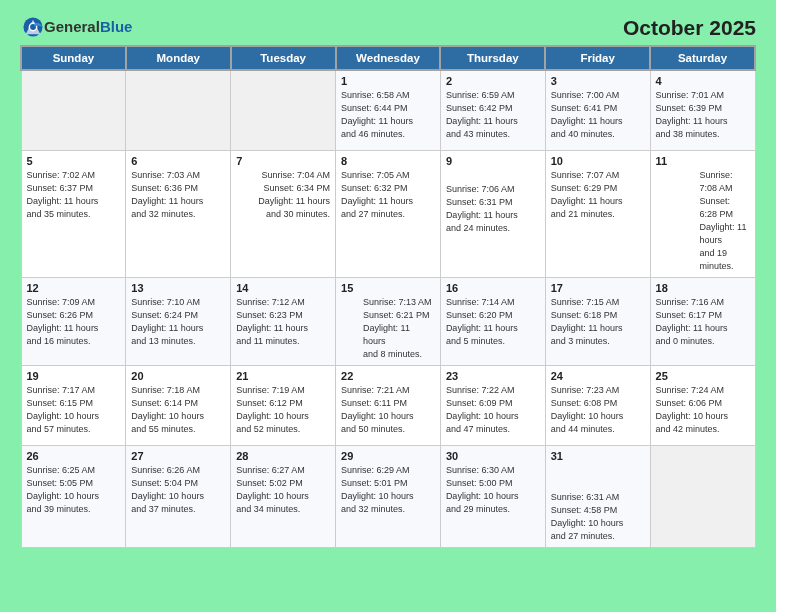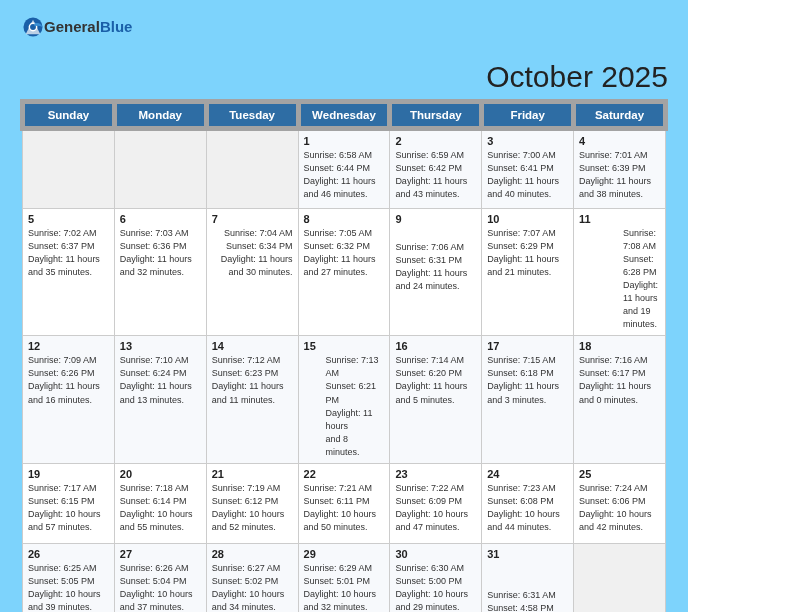--- a/index.html
+++ b/index.html
@@ -4,24 +4,24 @@
   <style>
     * { box-sizing: border-box; margin: 0; padding: 0; }
     body {
       font-family: Arial, sans-serif;
       background: #fff;
       width: 792px;
       height: 612px;
       overflow: hidden;
     }
     .page {
-      width: 688px;
+      width: 776px;
       height: 612px;
       padding: 16px 20px 10px 20px;
-      background: #7dd3fc;
+      background: #86efac;
     }
     .header-row {
       display: flex;
       justify-content: space-between;
       align-items: flex-start;
       margin-bottom: 6px;
     }
     .logo {
       display: flex;
       align-items: center;
@@ -39,45 +39,44 @@
     }
     .logo-icon {
       width: 22px;
       height: 22px;
       margin-left: 2px;
     }
     .title-block {
       text-align: right;
     }
     .month-title {
-      font-size: 30px;
-      font-weight: normal;
+      font-size: 21px;
+      font-weight: bold;
       color: #222;
       line-height: 1.1;
-      margin-top: 44px;
     }
     .subtitle {
       font-size: 13px;
       color: #444;
       margin-top: 2px;
     }
     .calendar {
       width: 100%;
       border-collapse: collapse;
       border: 1px solid #bbb;
       table-layout: fixed;
     }
     .calendar thead tr th {
       background: #2e6da4;
       color: #fff;
       font-size: 11.5px;
       font-weight: bold;
       text-align: center;
       padding: 5px 2px;
-      border: 5px solid #a3a3a3;
+      border: 2px solid #a3a3a3;
     }
     .calendar tbody tr td {
       border: 1px solid #ccc;
       vertical-align: top;
       padding: 4px 5px;
       font-size: 9.2px;
       color: #333;
       height: 80px;
       width: 113px;
       background: #fff;

